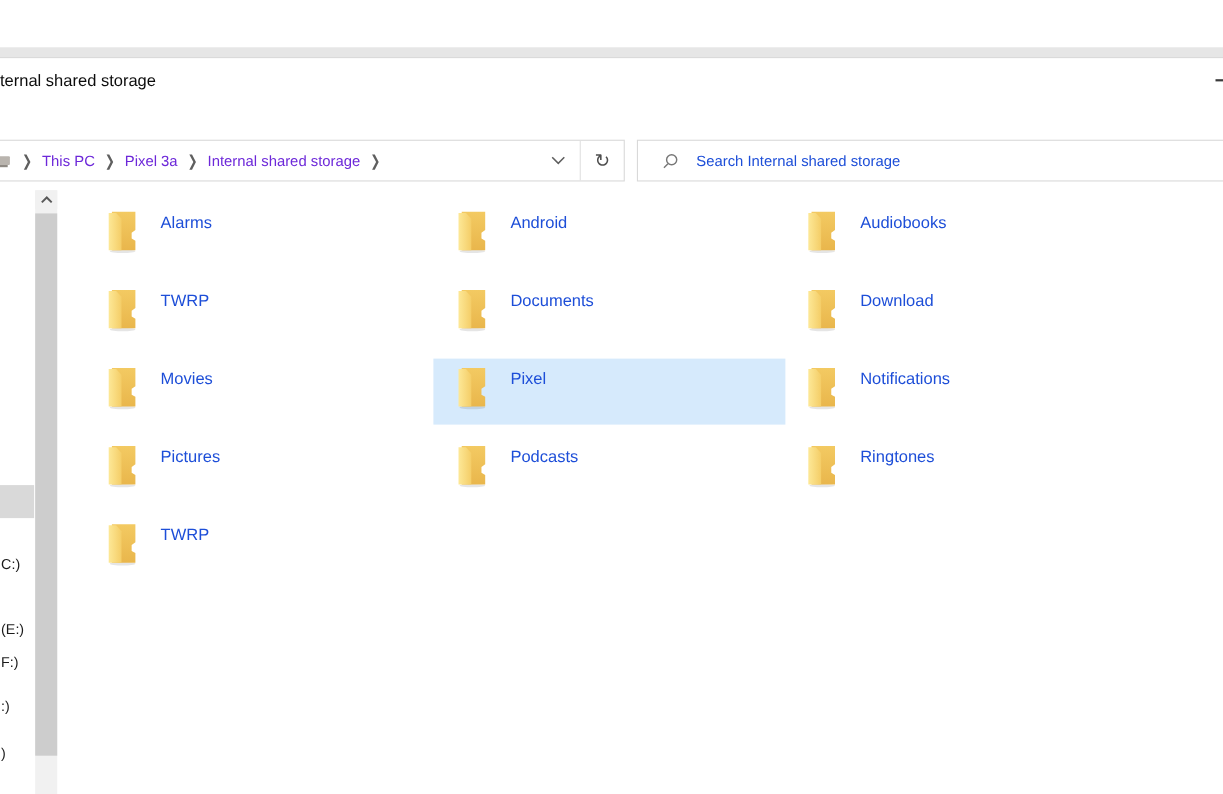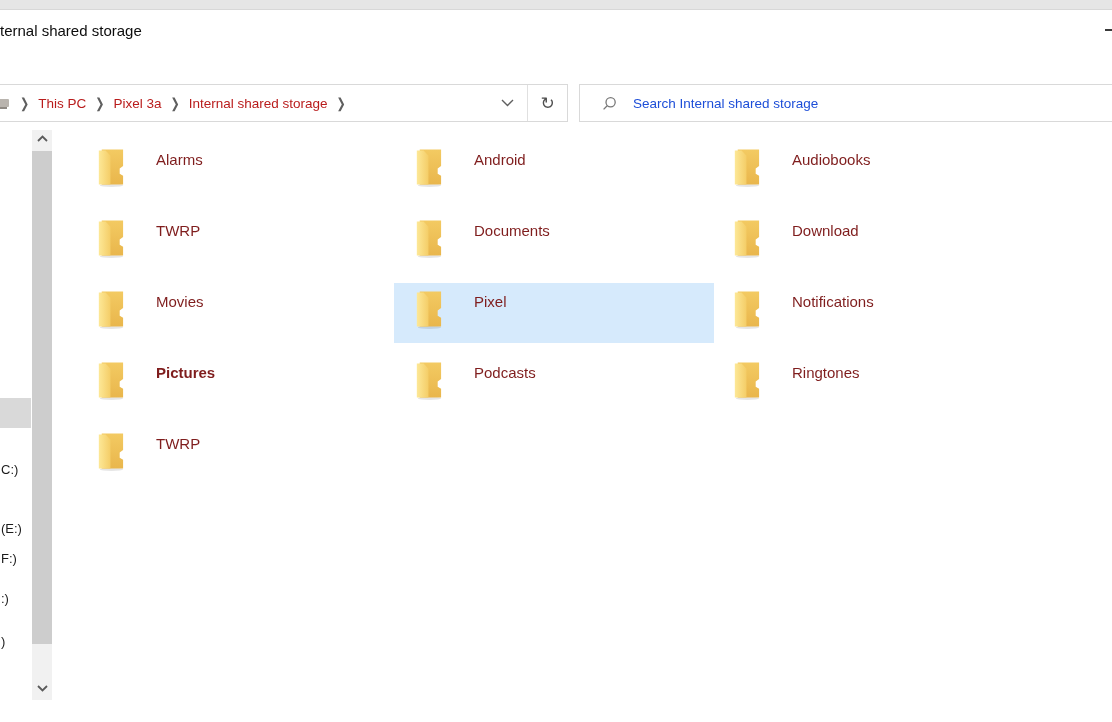--- a/index.html
+++ b/index.html
@@ -1,18 +1,18 @@
 <!DOCTYPE html>
 <html><head>
 <meta charset="utf-8">
 <style>
   * { margin:0; padding:0; box-sizing:border-box; }
   html,body { width:1112px; height:722px; overflow:hidden; background:#fff;
     font-family:"Liberation Sans", sans-serif; color:#1b1b1b; }
-  .stage { position:relative; width:1112px; height:510px; background:#fff; }
+  .stage { position:relative; width:1112px; height:510px; background:#fff;margin-top:43px; }
 
   
   .top-band { position:absolute; left:0; top:0; width:1112px; height:10px;
     background:#e6e6e6; border-bottom:1px solid #d8d8d8; }
 
   
   .title-row { position:absolute; left:0; top:10px; width:1112px; height:33px; background:#fff; }
   .window-title { position:absolute; left:0; top:12px; font-size:15px; color:#0c0c0c; white-space:nowrap; }
   .minimize-partial { position:absolute; right:0; top:19px; width:7px; height:2px; background:#3a3a3a; }
 
@@ -26,21 +26,21 @@
   
   .toolbar { position:absolute; left:0; top:78px; width:1112px; height:50px; background:#fff; }
   .address-box { position:absolute; left:-2px; top:6px; width:570px; height:38px;
     border:1px solid #d9d9d9; background:#fff; display:flex; align-items:center; }
   .crumbs { display:flex; align-items:center; height:100%; flex:1; overflow:hidden; }
   .pc-icon { width:12px; height:11px; margin-left:0; position:relative; flex:0 0 auto; }
   .pc-icon .base { position:absolute; left:-4px; top:1px; width:14px; height:8px;
     background:#b9b4ae; border-radius:1px; }
   .pc-icon .foot { position:absolute; left:-2px; top:9px; width:10px; height:2px; background:#8f8a84; }
   .crumb-sep { font-size:11px; color:#5f5f5f; padding:0 9px; transform:scaleY(1.25); }
-  .crumb { font-size:13.5px; color:#b91c1c; white-space:nowrap; cursor:default; }
+  .crumb { font-size:13.5px; color:#6d28d9; white-space:nowrap; cursor:default; }
   .addr-chevron { width:40px; height:100%; display:flex; align-items:center; justify-content:center; }
   .addr-divider { width:1px; height:36px; background:#e0e0e0; }
   .refresh-btn { width:39px; height:100%; display:flex; align-items:center; justify-content:center;
     font-size:17px; color:#4f4f4f; }
   .search-box { position:absolute; left:579px; top:6px; width:540px; height:38px;
     border:1px solid #d9d9d9; background:#fff; display:flex; align-items:center; }
   .search-box .mag { margin-left:22px; flex:0 0 auto; }
   .search-placeholder { margin-left:16px; font-size:13.5px; color:#1d4ed8; white-space:nowrap; }
 
   
@@ -62,21 +62,21 @@
     align-items:center; justify-content:center; background:#f1f1f1; }
   .sb-btn.up { top:0; }
   .sb-btn.down { top:550px; }
   .sb-thumb { position:absolute; left:0; top:21px; width:20px; height:493px; background:#cdcdcd; }
 
   
   .grid { position:absolute; left:0; top:0; width:1112px; height:592px; }
   .tile { position:absolute; width:320px; height:60px; display:flex; align-items:flex-start; }
   .tile.selected { background:#d6eafc; }
   .tile .ficon { position:absolute; left:17px; top:7px; width:33px; height:40px; }
-  .tile .flabel { position:absolute; left:80px; top:10px; font-size:15px; color:#7f1d1d; white-space:nowrap; }
+  .tile .flabel { position:absolute; left:70px; top:10px; font-size:15px; color:#1d4ed8; white-space:nowrap; }
 
   svg { display:block; }
 </style>
 </head>
 <body>
 
 <div class="stage">
 
   <div class="top-band"></div>
 
@@ -302,21 +302,21 @@
           <stop offset="0" stop-color="#fde897"></stop>
                 <stop offset="1" stop-color="#f4cd67"></stop>
         </linearGradient>
       </defs>
       <ellipse cx="19" cy="38" rx="12" ry="1.6" fill="#000" opacity="0.10"></ellipse>
       <path d="M9 1 L31 1 L31 18 L27.5 20.5 L27.5 26 L31 28 L31 37 L9 37 Z" fill="url(#fbody)"></path>
       <path d="M6 2 L13 2 L18 7.5 L18 37 L6 37 Z" fill="url(#fflap)"></path>
     </svg>
     <span class="flabel">Notifications</span>
   </div>
-        <div class="tile" style="left: 76px; top: 224px; font-weight: bold;">
+        <div class="tile" style="left: 76px; top: 224px;">
     <svg class="ficon" viewBox="0 0 34 40">
       <defs>
         <linearGradient id="fbody" x1="0" y1="0" x2="0" y2="1">
           <stop offset="0" stop-color="#f3ca62"></stop>
                 <stop offset="1" stop-color="#e9b64c"></stop>
         </linearGradient>
         <linearGradient id="fflap" x1="0" y1="0" x2="1" y2="0">
           <stop offset="0" stop-color="#fde897"></stop>
                 <stop offset="1" stop-color="#f4cd67"></stop>
         </linearGradient>

